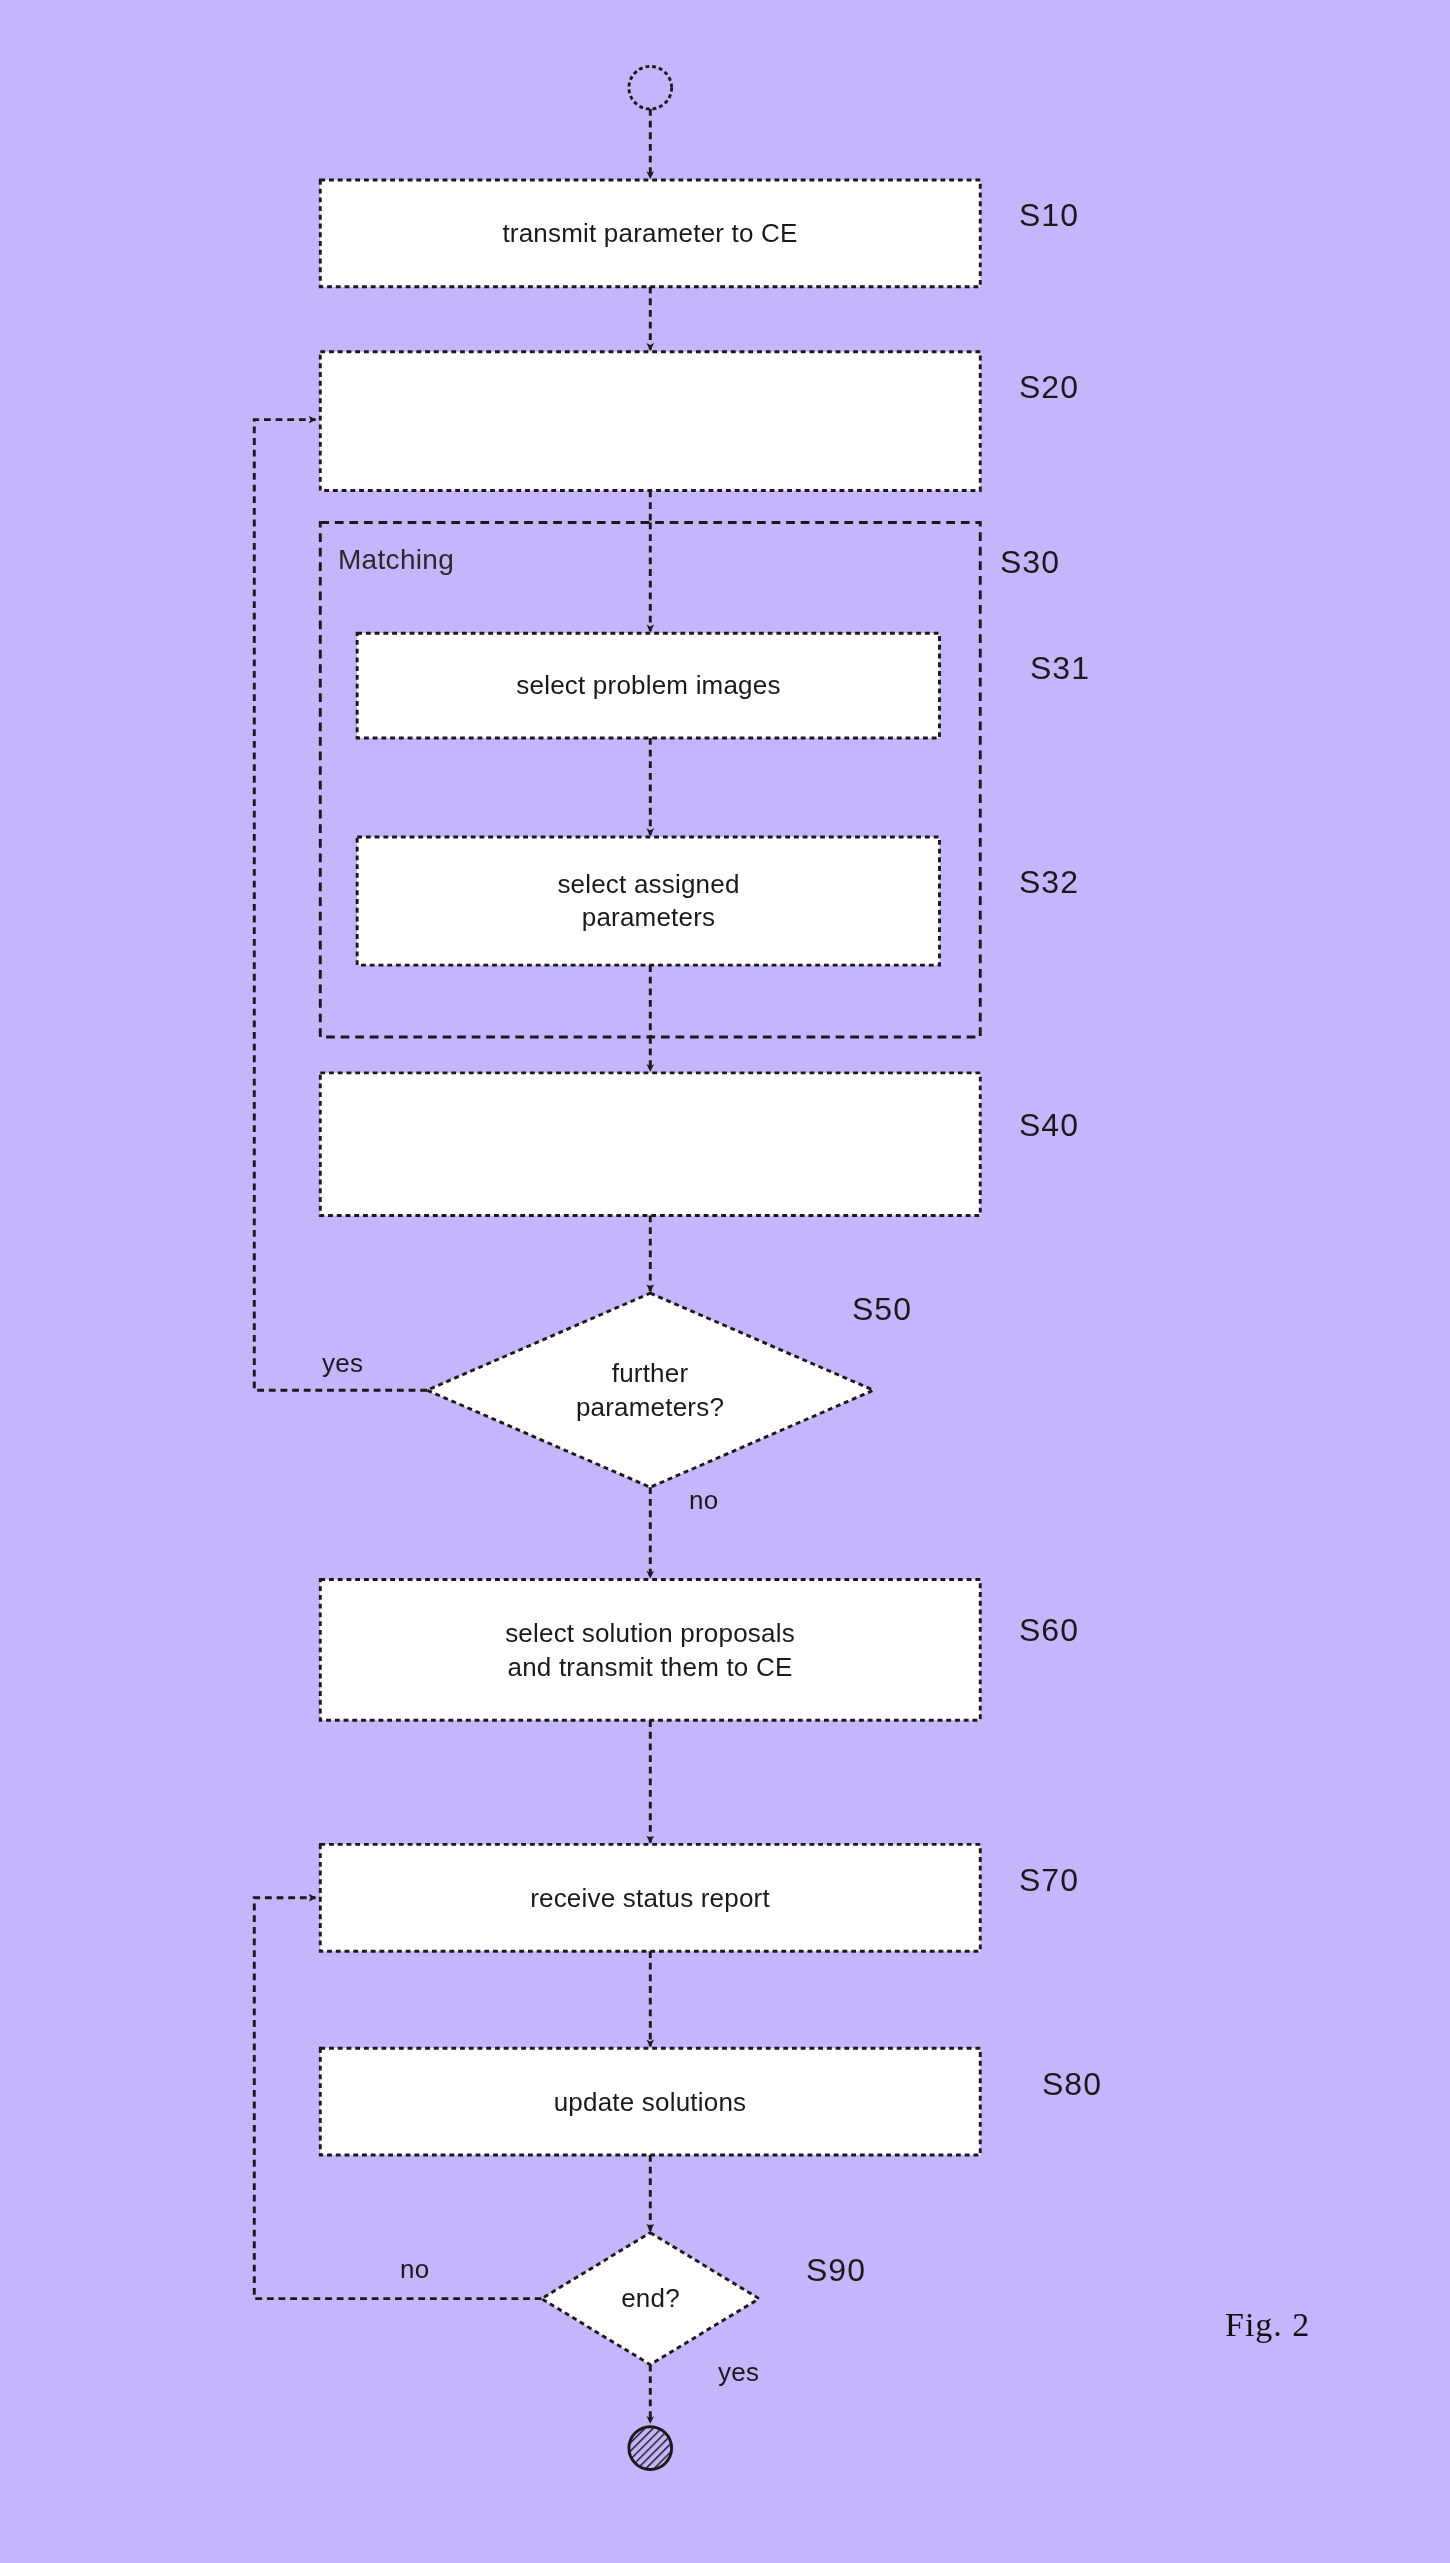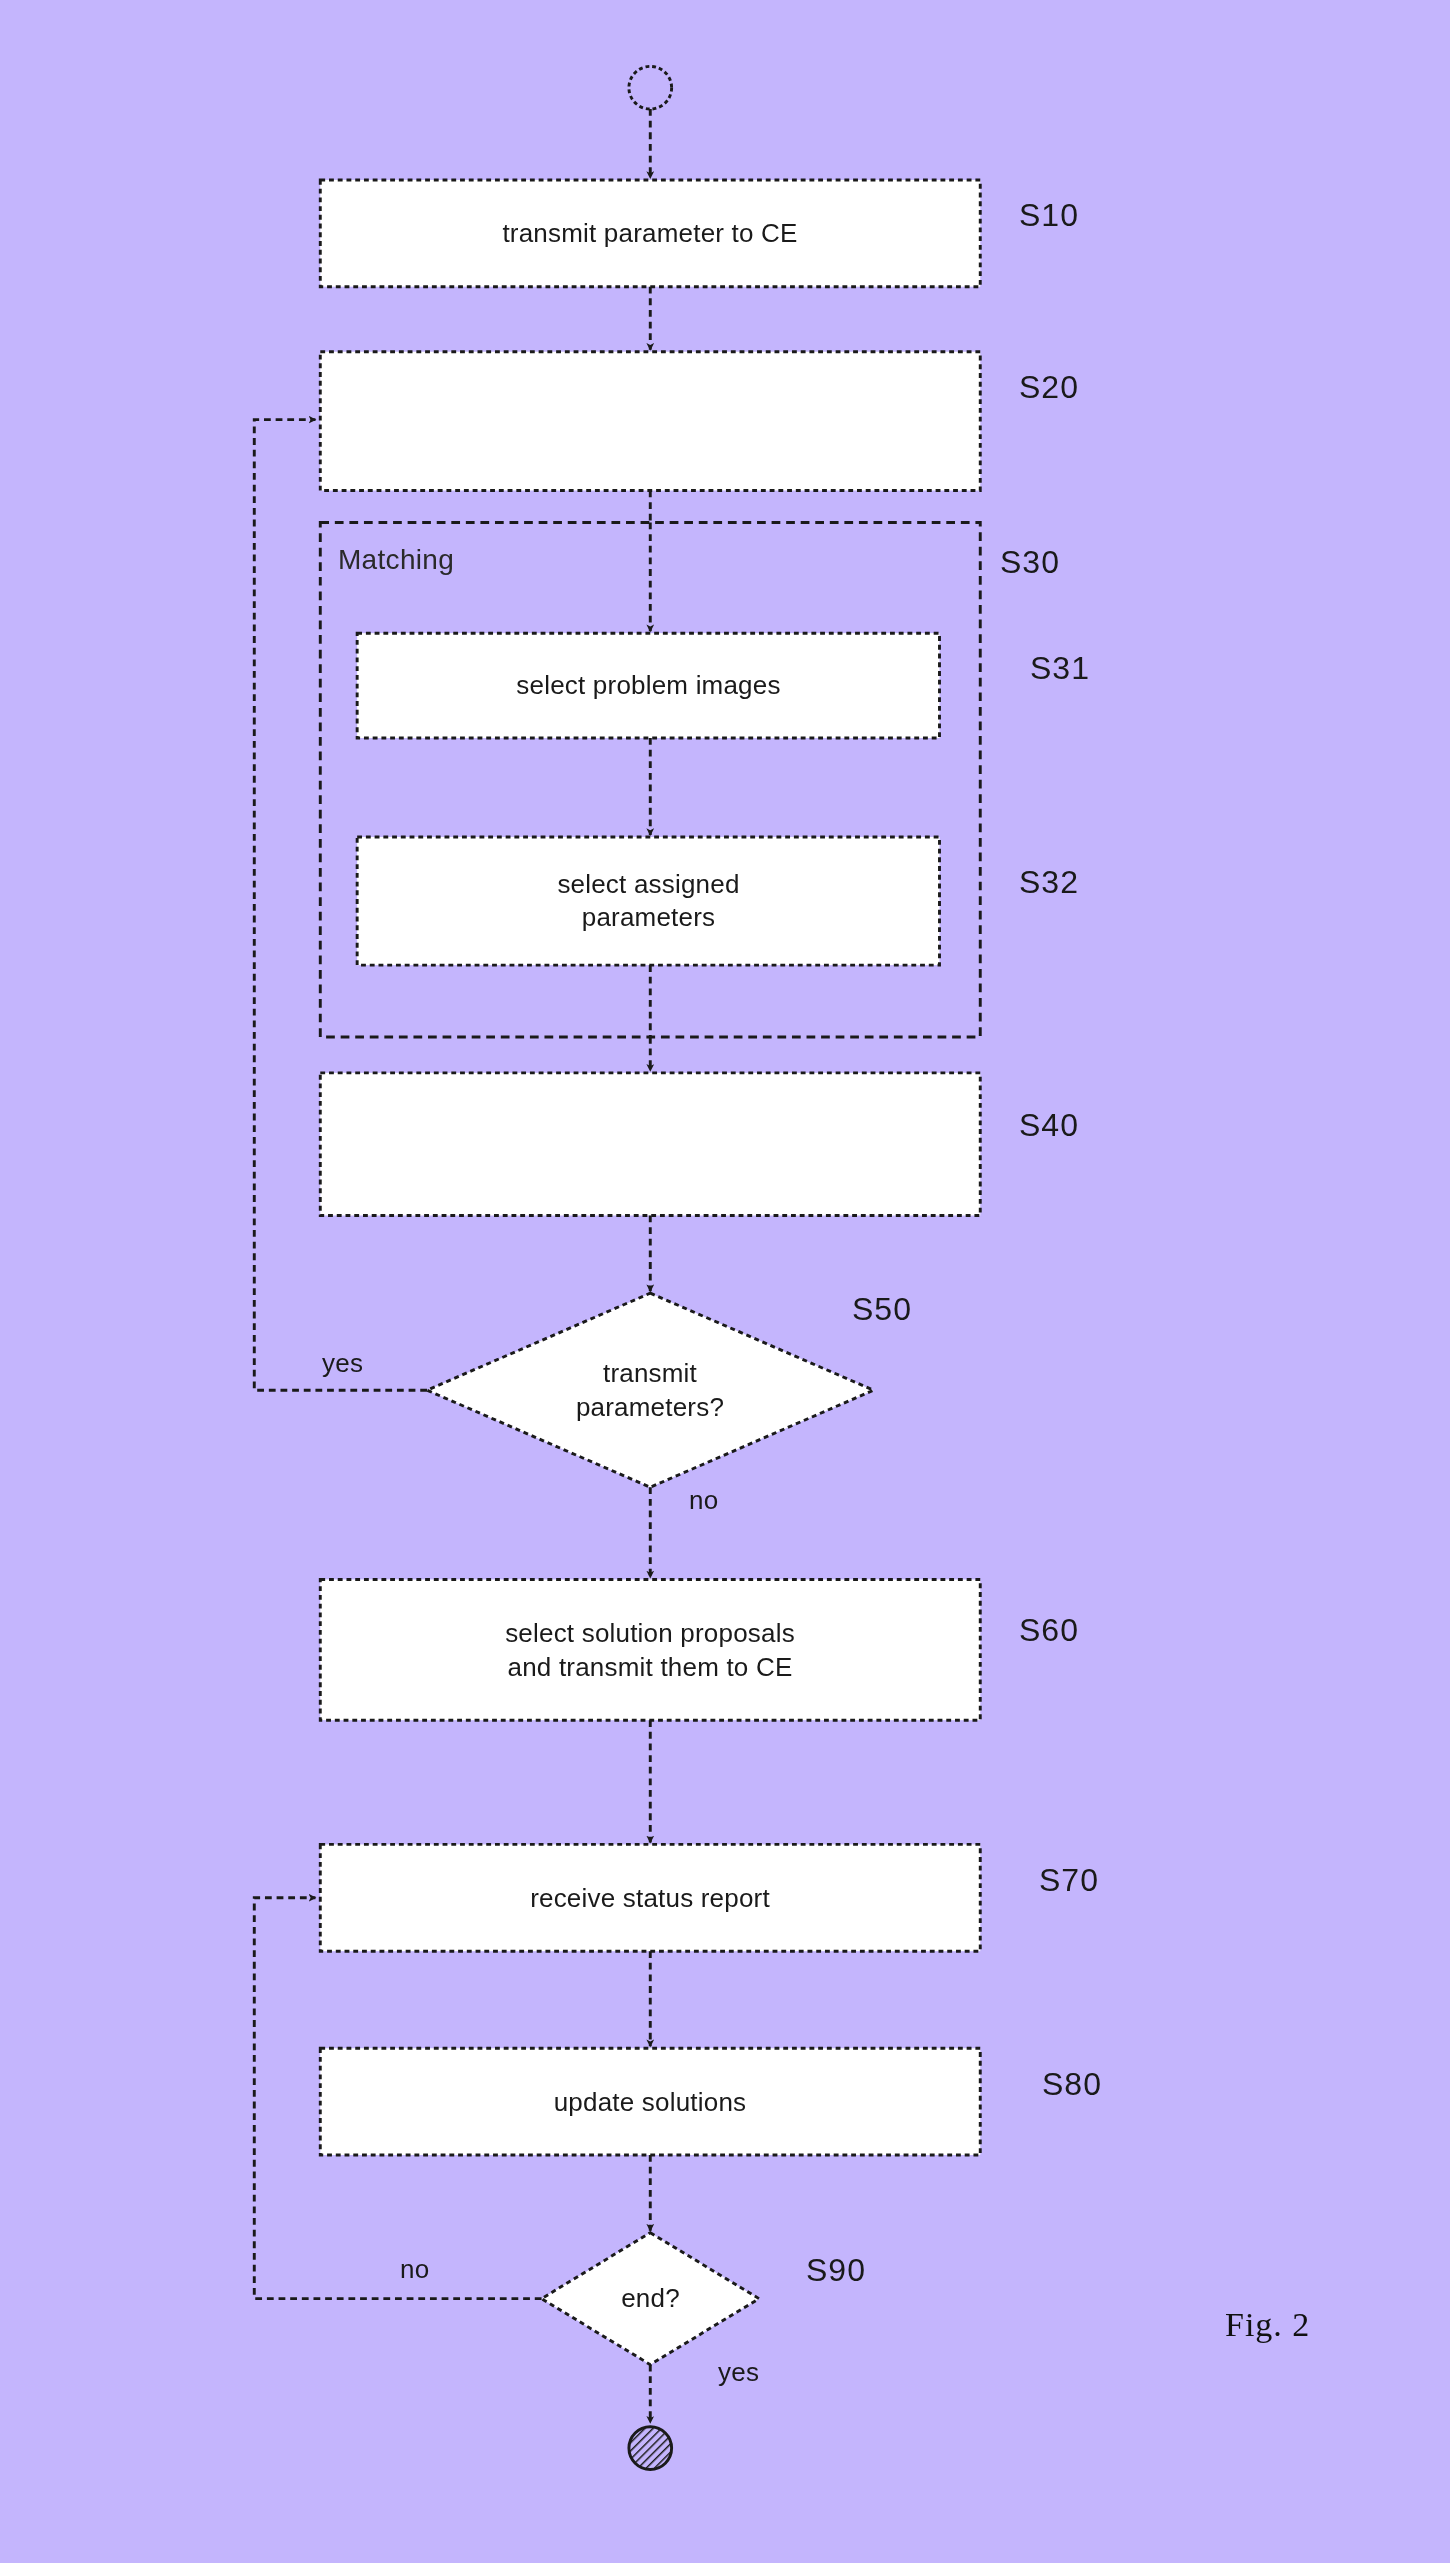--- a/index.html
+++ b/index.html
@@ -150,32 +150,32 @@
 
   <div class="node-label" style="left:357px; top:633px; width:583px; height:105px;">select problem images</div>
   <div class="step-tag" style="left:1019px; top:650px;margin-left:11px;">S31</div>
 
   <div class="node-label" style="left:357px; top:837px; width:583px; height:128px;">select assigned
 parameters</div>
   <div class="step-tag" style="left:1019px; top:864px;">S32</div>
 
   <div class="step-tag" style="left:1019px; top:1107px;">S40</div>
 
-  <div class="node-label" style="left:524px; top:1332px; width:252px; height:117px;">transmit
+  <div class="node-label" style="left:524px; top:1332px; width:252px; height:117px;">further
 parameters?</div>
   <div class="step-tag" style="left:852px; top:1291px;">S50</div>
   <div class="edge-label" style="left:322px; top:1348px;">yes</div>
   <div class="edge-label" style="left:689px; top:1485px;">no</div>
 
   <div class="node-label" style="left:320px; top:1580px; width:660px; height:141px;">select solution proposals
 and transmit them to CE</div>
   <div class="step-tag" style="left:1019px; top:1612px;">S60</div>
 
   <div class="node-label" style="left:320px; top:1845px; width:660px; height:107px;">receive status report</div>
-  <div class="step-tag" style="left:1019px; top:1862px;margin-left:20px;">S70</div>
+  <div class="step-tag" style="left:1019px; top:1862px;">S70</div>
 
   <div class="node-label" style="left:320px; top:2049px; width:660px; height:107px;">update solutions</div>
   <div class="step-tag" style="left:1042px; top:2066px;">S80</div>
 
   <div class="node-label" style="left:571px; top:2270px; width:159px; height:58px;">end?</div>
   <div class="step-tag" style="left:806px; top:2252px;">S90</div>
   <div class="edge-label" style="left:400px; top:2254px;">no</div>
   <div class="edge-label" style="left:718px; top:2357px;">yes</div>
 
   <div class="fig-label" style="left:1225px; top:2306px;">Fig. 2</div>

